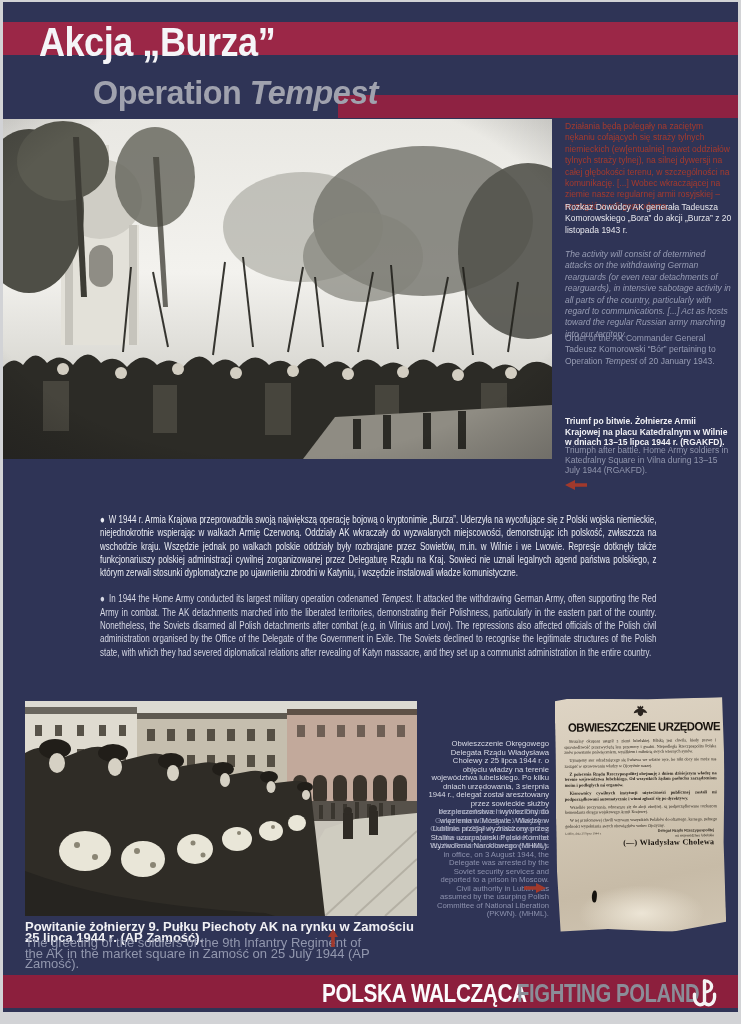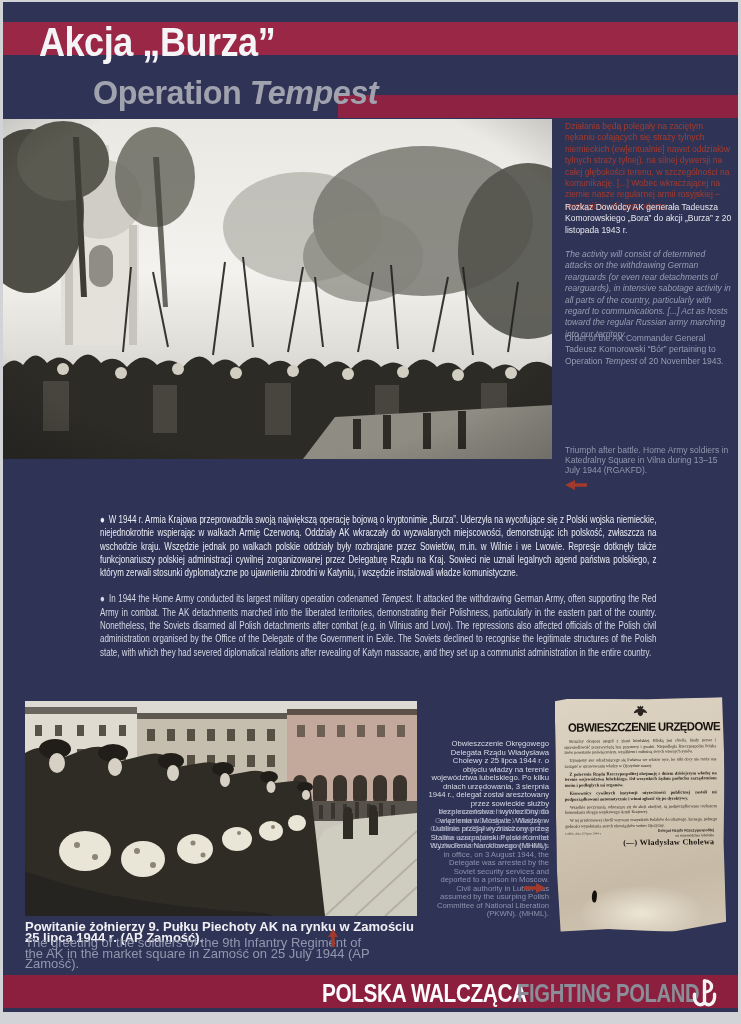--- a/index.html
+++ b/index.html
@@ -183,21 +183,22 @@
           <rect x="420" y="294" width="8" height="36"></rect>
           <rect x="455" y="292" width="8" height="38"></rect>
         </g>
       <rect width="549" height="340" fill="url(#vig)"></rect>
     </svg>
   </div>
 
   <div class="sb red">Działania będą polegały na zaciętym nękaniu cofających się straży tylnych niemieckich (ew[entualnie] nawet oddziałów tylnych straży tylnej), na silnej dywersji na całej głębokości terenu, w szczególności na komunikację. [...] Wobec wkraczającej na ziemie nasze regularnej armii rosyjskiej – wystąpić w roli gospodarza.</div>
   <div class="sb src-pl">Rozkaz Dowódcy AK generała Tadeusza Komorowskiego „Bora” do akcji „Burza” z 20 listopada 1943 r.</div>
   <div class="sb quote-en">The activity will consist of determined attacks on the withdrawing German rearguards (or even rear detachments of rearguards), in intensive sabotage activity in all parts of the country, particularly with regard to communications. [...] Act as hosts toward the regular Russian army marching into our territory.</div>
-  <div class="sb src-en"><span>Order of the AK Commander General Tadeusz Komorowski “Bór” pertaining to Operation </span><em>Tempest</em><span> of 20 November 1943.</span></div>
+  <div class="sb src-en"><span>Order of the AK Commander General Tadeusz Komorowski “Bór” pertaining to Operation </span><em>Tempest</em><span> of 20 January 1943.</span></div>
+  <div class="sb cap-pl">Triumf po bitwie. Żołnierze Armii Krajowej na placu Katedralnym w Wilnie w dniach 13–15 lipca 1944 r. (RGAKFD).</div>
   <div class="sb cap-en">Triumph after battle. Home Army soldiers in Katedralny Square in Vilna during 13–15 July 1944 (RGAKFD).</div>
   <div class="arrow" id="arrow-left">
     <svg viewBox="0 0 22 10">
         <path d="M0 5 L10 0 L10 3.2 L22 3.2 L22 6.8 L10 6.8 L10 10 Z" fill="#a1392c"></path>
       </svg>
   </div>
 
   <div class="body-text">
     <p class="p-pl"><span class="bullet">●</span><span>W 1944 r. Armia Krajowa przeprowadziła swoją największą operację bojową o kryptonimie „Burza”. Uderzyła na wycofujące się z Polski wojska niemieckie, niejednokrotnie wspierając w walkach Armię Czerwoną. Oddziały AK wkraczały do wyzwalanych miejscowości, demonstrując ich polskość, zwłaszcza na wschodzie kraju. Wszędzie jednak po walkach polskie oddziały były rozbrajane przez Sowietów, m.in. w Wilnie i we Lwowie. Represje dotknęły także funkcjonariuszy polskiej administracji cywilnej zorganizowanej przez Delegaturę Rządu na Kraj. Sowieci nie uznali legalnych agend państwa polskiego, z którym zerwali stosunki dyplomatyczne po ujawnieniu zbrodni w Katyniu, i wszędzie instalowali władze komunistyczne.</span></p>
     <p class="p-en"><span class="bullet">●</span><span>In 1944 the Home Army conducted its largest military operation codenamed </span><em>Tempest</em><span>. It attacked the withdrawing German Army, often supporting the Red Army in combat. The AK detachments marched into the liberated territories, demonstrating their Polishness, particularly in the eastern part of the country. Nonetheless, the Soviets disarmed all Polish detachments after combat (e.g. in Vilnius and Lvov). The repressions also affected officials of the Polish civil administration organised by the Office of the Delegate of the Government in Exile. The Soviets declined to recognise the legitimate structures of the Polish state, with which they had severed diplomatical relations after revealing of Katyn massacre, and they set up a communist administration in the entire country.</span></p>

